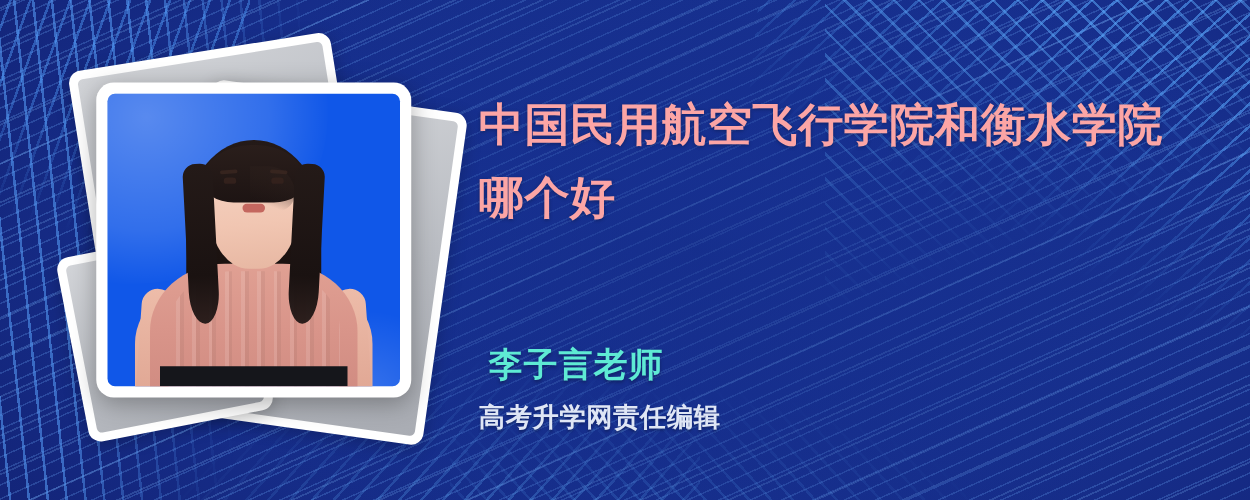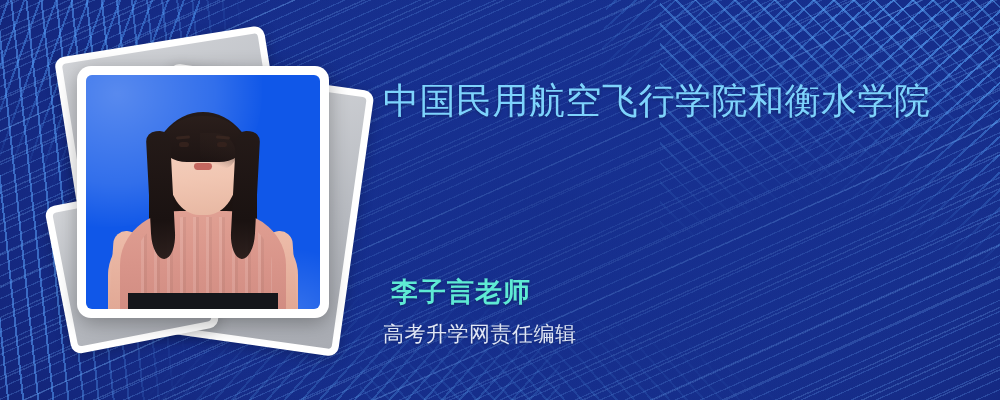--- a/index.html
+++ b/index.html
@@ -400,23 +400,23 @@
     top: 0;
     width: 600px;
     height: 400px;
   }
 
   #title {
     position: absolute;
     top: 72px;
     left: 0;
     width: 580px;
-    color: #7dd3fc;
+    color: #fca5a5;
     font-size: 36px;
-    font-weight: normal;
+    font-weight: bold;
     line-height: 58px;
     letter-spacing: 0.5px;
     text-shadow: 0 1px 3px rgba(0,0,0,0.30);
   }
 
   #author-name {
     position: absolute;
     top: 274px;
     left: 8px;
     color: #5eead4;
@@ -425,21 +425,21 @@
     letter-spacing: 1px;
     text-shadow: 0 1px 3px rgba(0,0,0,0.30);
   }
 
   #author-role {
     position: absolute;
     top: 320px;
     left: 0;
     color: #dfe6f5;
     font-size: 21px;
-    font-weight: normal;
+    font-weight: bold;
     letter-spacing: 0.5px;
     text-shadow: 0 1px 2px rgba(0,0,0,0.25);
   }
 </style>
 </head>
 <body>
 
 <div id="banner">
 
   <div class="bg-layer bg-base"></div>
@@ -490,20 +490,21 @@
           <div class="p-skirt"></div>
         </div>
       </div>
     </div>
   </div>
 
   <div id="text-block">
 
     <div id="title">
       <div>中国民用航空飞行学院和衡水学院</div>
+      <div>哪个好</div>
     </div>
 
     <div id="author-name">李子言老师</div>
     <div id="author-role">高考升学网责任编辑</div>
 
   </div>
 
 </div>
 
 </body></html>

